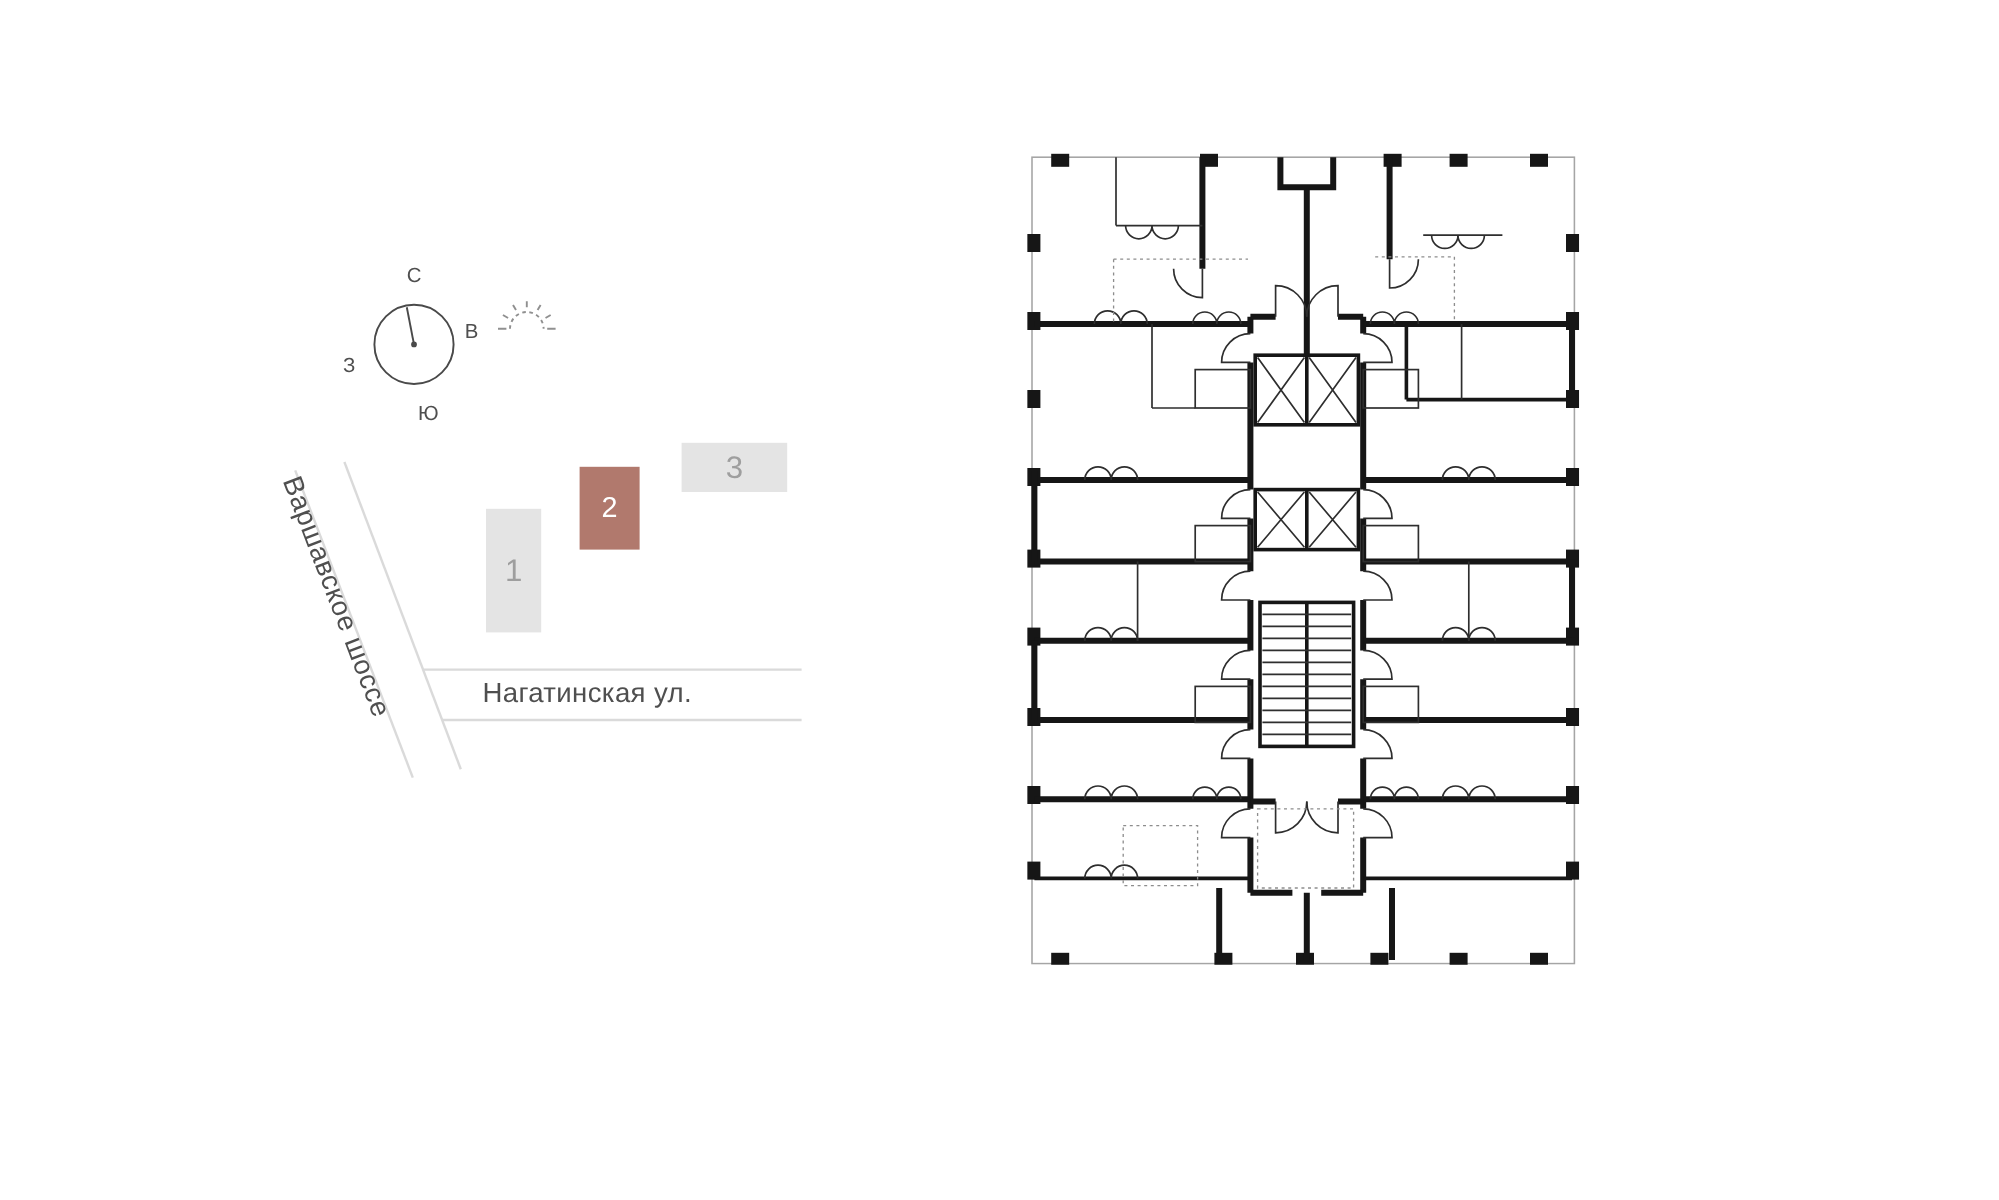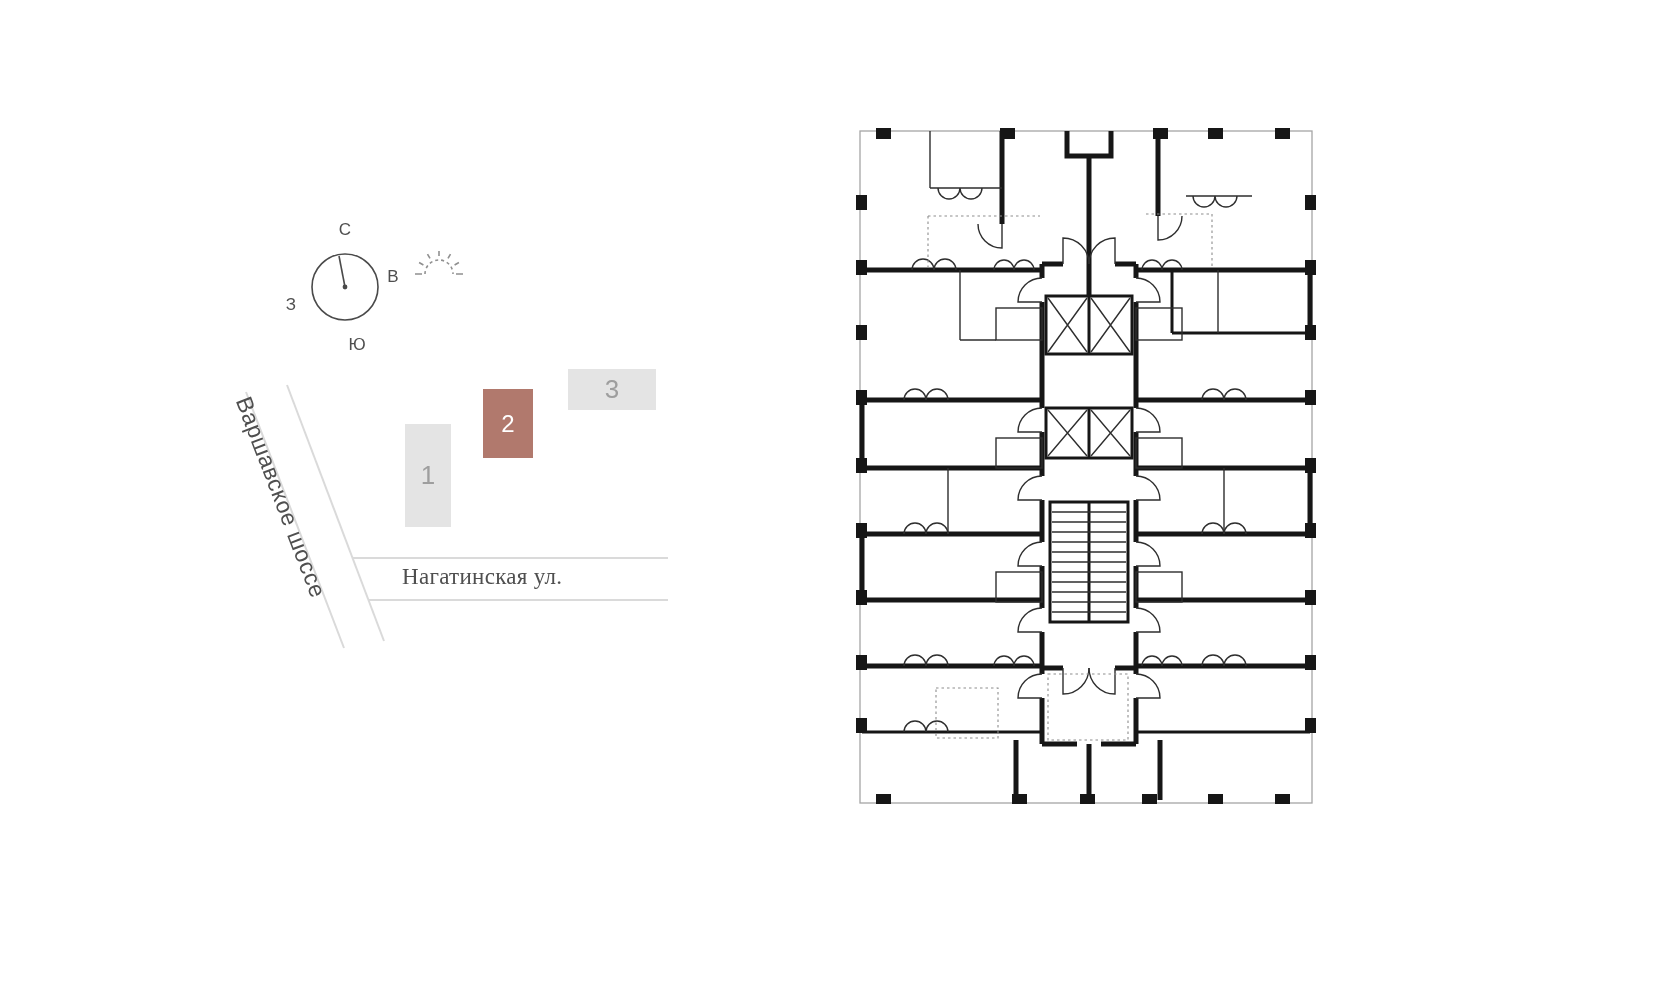--- a/index.html
+++ b/index.html
@@ -22,21 +22,21 @@
   .sun{position:absolute;left:413px;top:244px;}
 
   .roads{position:absolute;left:230px;top:370px;}
   .road-line{stroke:var(--road);stroke-width:2;fill:none;}
 
   .street{position:absolute;color:var(--text);white-space:nowrap;}
   .street-diagonal{
     left:255px;top:393px;font-size:23px;letter-spacing:.5px;
     transform:rotate(69deg);transform-origin:0 0;
   }
-  .street-horizontal{left:402px;top:564px;font-size:23px;letter-spacing:.3px;font-family:Liberation Serif, serif;}
+  .street-horizontal{left:402px;top:564px;font-size:23px;letter-spacing:.3px;}
 
   .building{
     position:absolute;display:flex;align-items:center;justify-content:center;
     background:var(--bld);color:var(--num);font-size:26px;cursor:pointer;
   }
   .building--selected{background:var(--bld-sel);color:var(--num-sel);}
   .b1{left:405px;top:424px;width:46px;height:103px;}
   .b2{left:483px;top:389px;width:50px;height:69px;font-size:24px;}
   .b3{left:568px;top:369px;width:88px;height:41px;}
 

